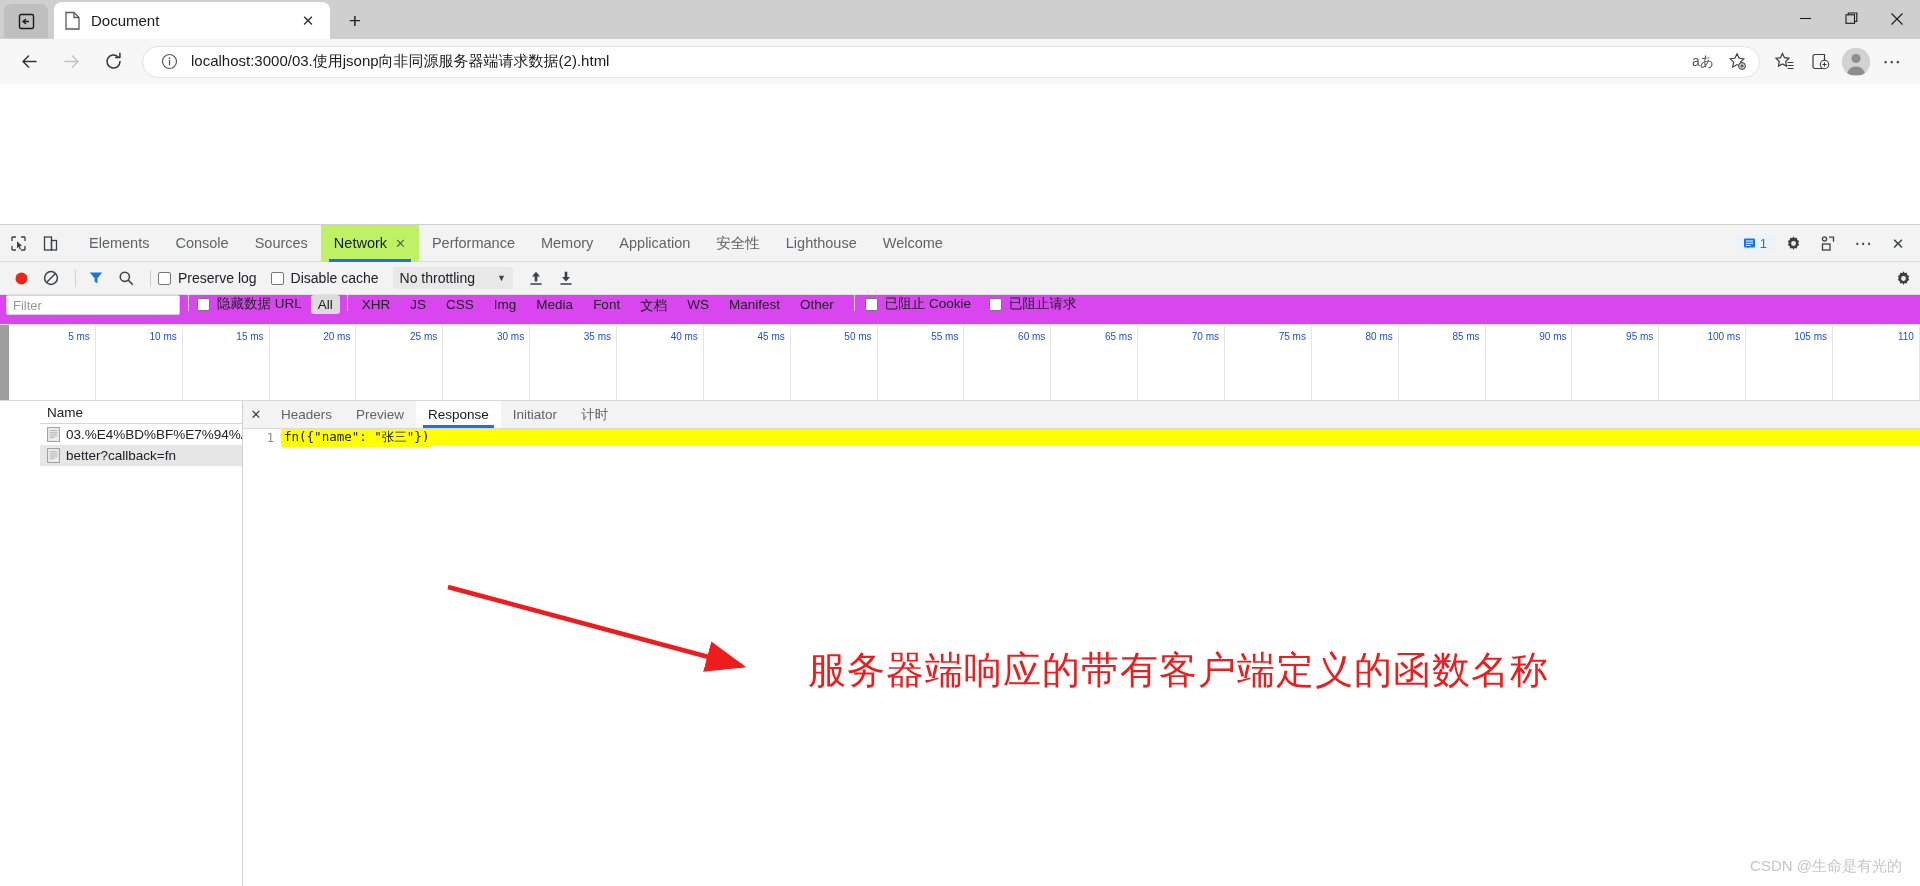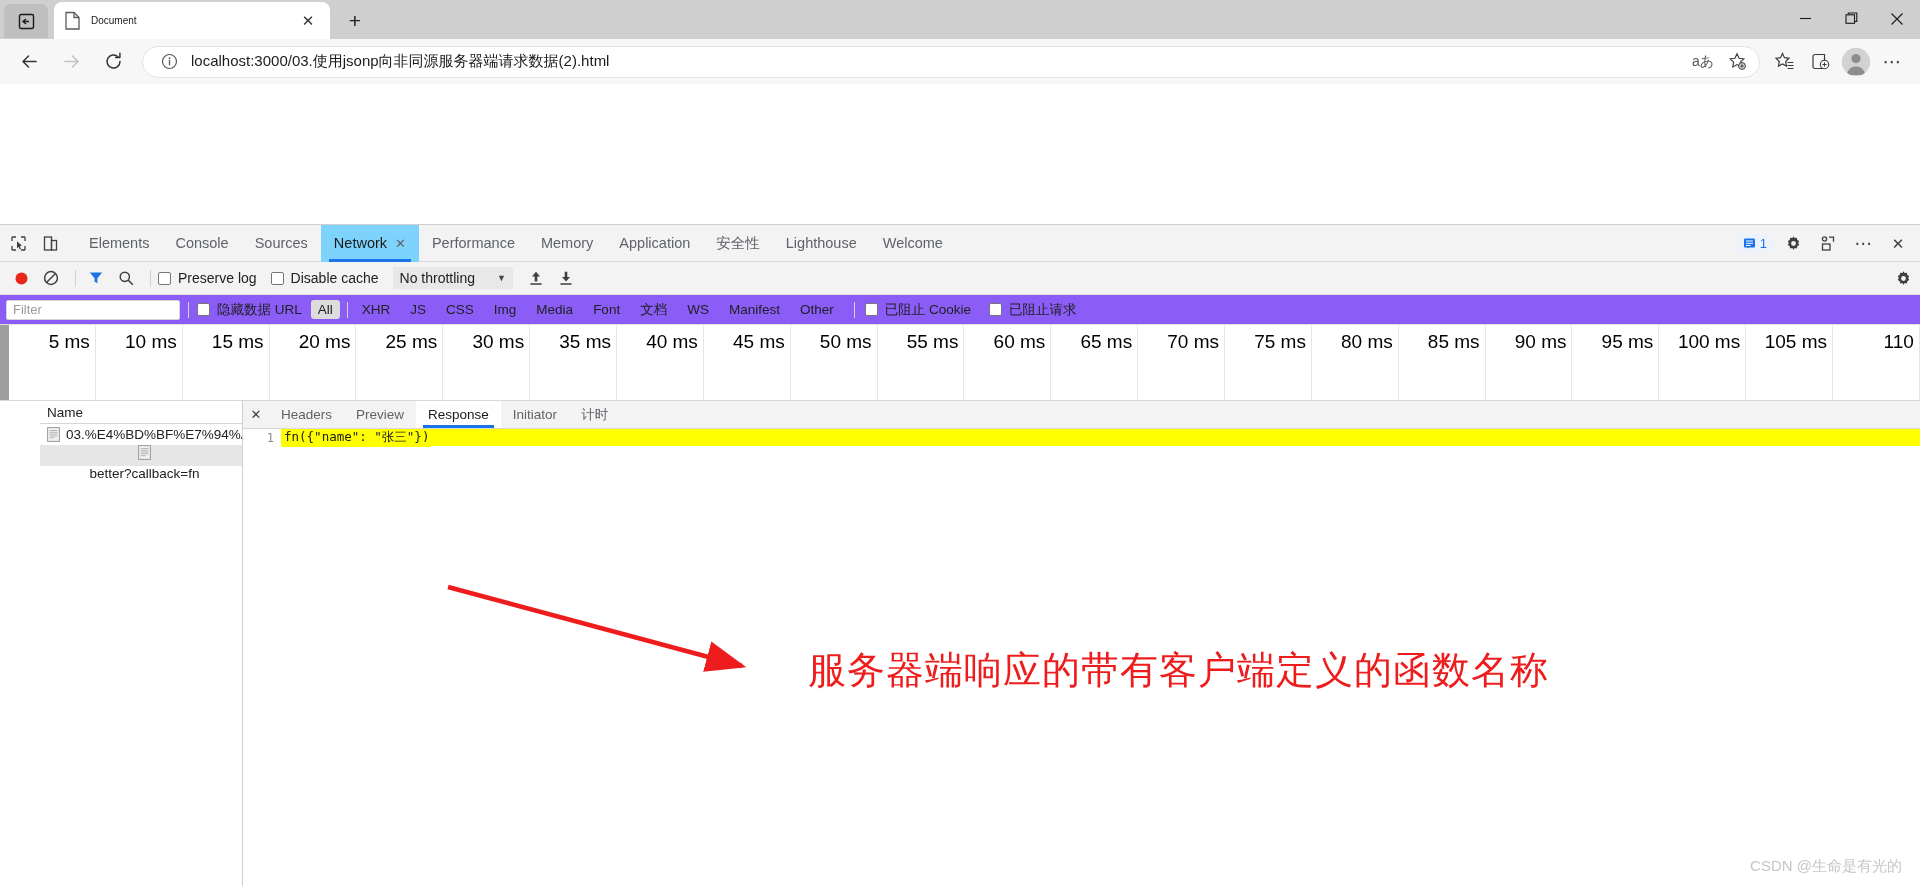--- a/index.html
+++ b/index.html
@@ -23,21 +23,21 @@
     background: #bfbfbf; border-radius: 7px 7px 0 0;
   }
   .tab {
     height: 37px; width: 276px; margin-left: 6px;
     background: #ffffff; border-radius: 8px 8px 0 0;
     display: flex; align-items: center; padding: 0 10px;
     position: relative;
   }
   .tab-favicon { width: 17px; height: 19px; flex: 0 0 auto; margin-right: 10px; }
   .tab-title {
-    flex: 1; font-size: 10px; color: #1a1a1a; white-space: nowrap;
+    flex: 1; font-size: 15px; color: #1a1a1a; white-space: nowrap;
     overflow: hidden; text-overflow: ellipsis;
   }
   .tab-close {
     width: 24px; height: 24px; display: flex; align-items: center;
     justify-content: center; color: #333; font-size: 15px;
   }
   .newtab {
     width: 34px; height: 30px; margin-left: 8px; margin-bottom: 3px;
     display: flex; align-items: center; justify-content: center;
     color: #222; font-size: 21px; font-weight: 300;
@@ -98,21 +98,21 @@
   }
   .dt-icon-btn {
     width: 28px; height: 28px; display: flex; align-items: center;
     justify-content: center; margin: 0 2px; color: #3c4043;
   }
   .dt-tabs { display: flex; align-items: stretch; height: 37px; margin-left: 10px; }
   .dt-tab {
     display: flex; align-items: center; padding: 0 13px; font-size: 14.5px;
     color: #5f6368; position: relative; white-space: nowrap;
   }
-  .dt-tab.active { color: #1a1a1a; background: #7dd3fc; justify-content: flex-end; }
+  .dt-tab.active { color: #1a1a1a; background: #bef264; justify-content: flex-end; }
   .dt-tab.active::after {
     content: ""; position: absolute; left: 8px; right: 8px; bottom: 0;
     height: 3px; background: #1a73e8;
   }
   .dt-tab .tabx { margin-left: 8px; font-size: 13px; color: #5f6368; }
   .dt-tabbar-right {
     position: absolute; right: 6px; top: 0; height: 37px;
     display: flex; align-items: center; gap: 3px;
   }
   .issue-badge {
@@ -140,21 +140,21 @@
   .throttle {
     display: flex; align-items: center; background: #e8e8e8; height: 22px;
     padding: 0 7px; font-size: 14px; color: #202124; gap: 22px; border-radius: 2px;
   }
   .throttle .caret { font-size: 9px; color: #444; }
   .dt-toolbar-right {
     position: absolute; right: 8px; display: flex; align-items: center;
   }
 
   .dt-filterbar {
-    height: 30px; background: #8b5cf6; display: flex; align-items: center;
+    height: 30px; background: #d946ef; display: flex; align-items: flex-start;
     border-bottom: 1px solid #e0e0e0;
   }
   .filter-input {
     width: 174px; height: 20px; margin-left: 6px; background: #ffffff;
     border: 1px solid #d4d4d4; border-radius: 2px; font-size: 13px;
     color: #9a9a9a; padding: 0 6px; display: flex; align-items: center;
     font-family: "Liberation Sans", sans-serif;
   }
   .fb-sep { width: 1px; height: 16px; background: #d4d4d4; margin: 0 8px; }
   .fb-check {
@@ -172,41 +172,41 @@
     height: 76px; background: #ffffff; border-bottom: 1px solid #d8d8d8;
     display: flex; position: relative; overflow: hidden;
   }
   .ruler-handle { width: 9px; background: #9e9e9e; flex: 0 0 auto; }
   .ruler-track { flex: 1; display: flex; position: relative; }
   .ruler-cell {
     flex: 1 0 auto; width: 72.3px; border-right: 1px solid #e6e6e6;
     position: relative;
   }
   .ruler-cell span {
-    position: absolute; right: 5px; top: 6px; font-size: 19px; color: #000000;
+    position: absolute; right: 5px; top: 6px; font-size: 10px; color: #1d4ed8;
     white-space: nowrap;
   }
 
   
   .dt-body { flex: 1; display: flex; min-height: 0; margin-left: 40px; }
   .req-panel {
     width: 203px; flex: 0 0 203px; display: flex; flex-direction: column;
     border-right: 1px solid #cfcfcf; background: #ffffff;
   }
   .req-head {
     height: 23px; border-bottom: 1px solid #d6d6d6; display: flex;
     align-items: center; padding-left: 7px; font-size: 13.5px; color: #202124;
     background: #ffffff;
   }
   .req-list { flex: 1; overflow: hidden; }
   .req-row {
     height: 21px; display: flex; align-items: center; padding-left: 7px;
     font-size: 13.5px; color: #202124; gap: 6px; white-space: nowrap;
   }
-  .req-row.selected { background: #e6e6e6; flex-direction: column; }
+  .req-row.selected { background: #e6e6e6; }
   .req-row .doc-ico { flex: 0 0 auto; }
 
   .detail-panel { flex: 1; display: flex; flex-direction: column; min-width: 0; }
   .detail-tabs {
     height: 28px; background: #f3f3f3; border-bottom: 1px solid #d8d8d8;
     display: flex; align-items: stretch;
   }
   .dtab-close {
     width: 26px; display: flex; align-items: center; justify-content: center;
     color: #3c4043; font-size: 13px;

